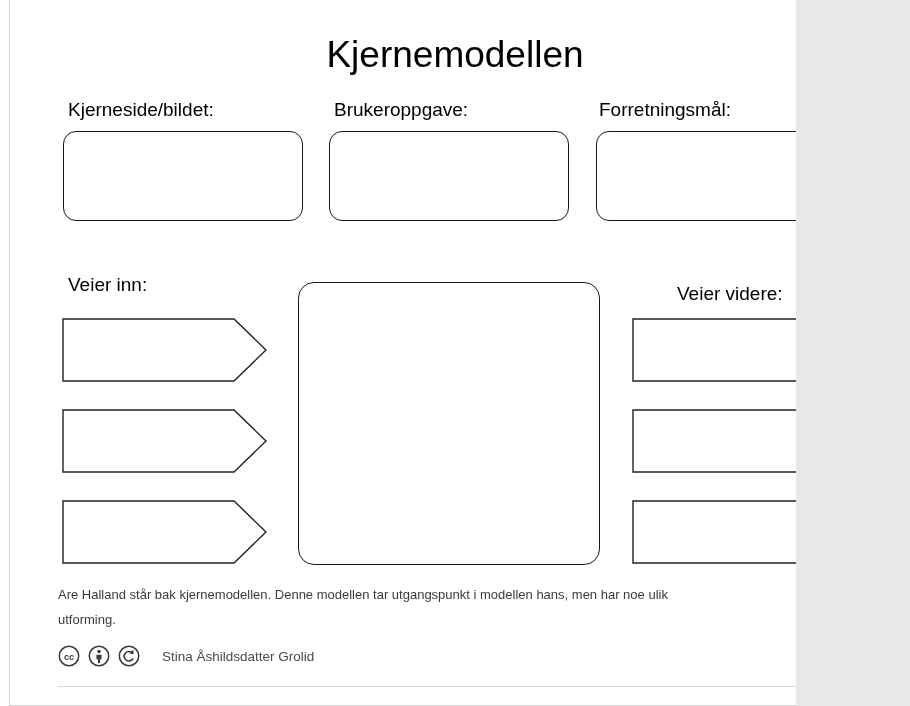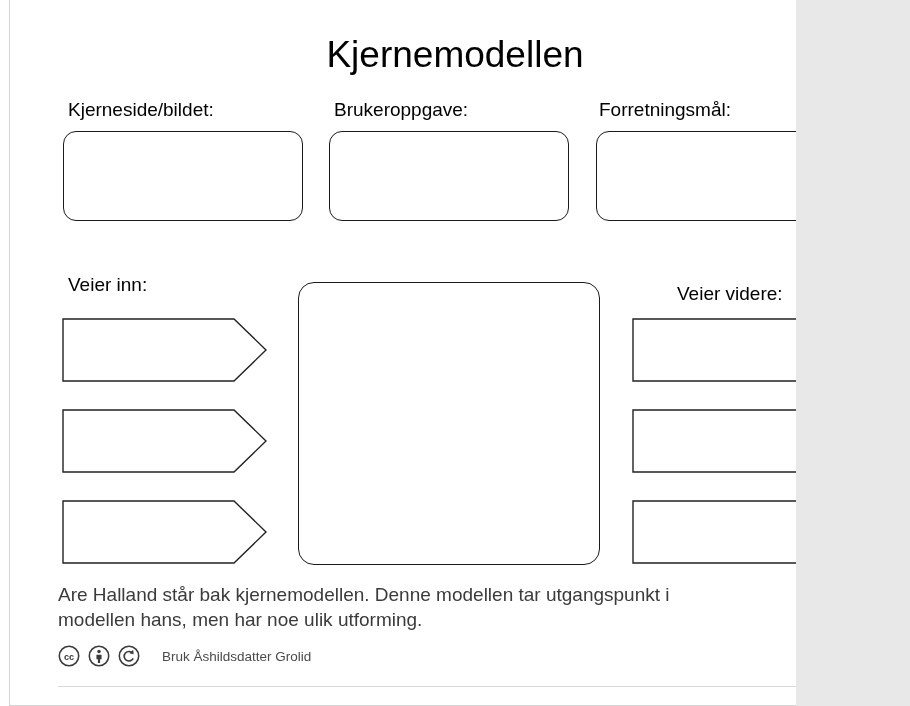--- a/index.html
+++ b/index.html
@@ -84,21 +84,21 @@
   #arrow-in-3  { left: 62px; top: 500px; }
   #arrow-out-1 { left: 632px; top: 318px; }
   #arrow-out-2 { left: 632px; top: 409px; }
   #arrow-out-3 { left: 632px; top: 500px; }
 
   .caption {
     position: absolute;
     left: 58px;
     top: 582px;
     width: 670px;
-    font-size: 19px;
+    font-size: 13px;
     line-height: 25px;
     color: #3b3b3b;
     font-family: "Liberation Sans", sans-serif;
   }
   .license-row {
     position: absolute;
     left: 58px;
     top: 645px;
     display: flex;
     align-items: center;
@@ -206,18 +206,18 @@
         <path d="M9.2 10.6 h5.6 v5.0 h-1.6 v4.0 h-2.4 v-4.0 h-1.6 z" fill="#3b3b3b"></path>
       </svg>
     </span>
     <span>
       <svg class="cc-icon" viewBox="0 0 24 24">
         <circle cx="12" cy="12" r="10.6" fill="none" stroke="#3b3b3b" stroke-width="1.7"></circle>
         <path d="M16.0 9.0 A5.2 5.2 0 1 0 16.6 14.6" fill="none" stroke="#3b3b3b" stroke-width="1.8"></path>
         <polygon points="16.6,5.2 17.0,10.2 12.4,8.9" fill="#3b3b3b"></polygon>
       </svg>
     </span>
-    <span class="author">Bruk Åshildsdatter Grolid</span>
+    <span class="author">Stina Åshildsdatter Grolid</span>
   </div>
 
 
   <div class="bottom-divider"></div>
 </div>
 
 </body></html>

